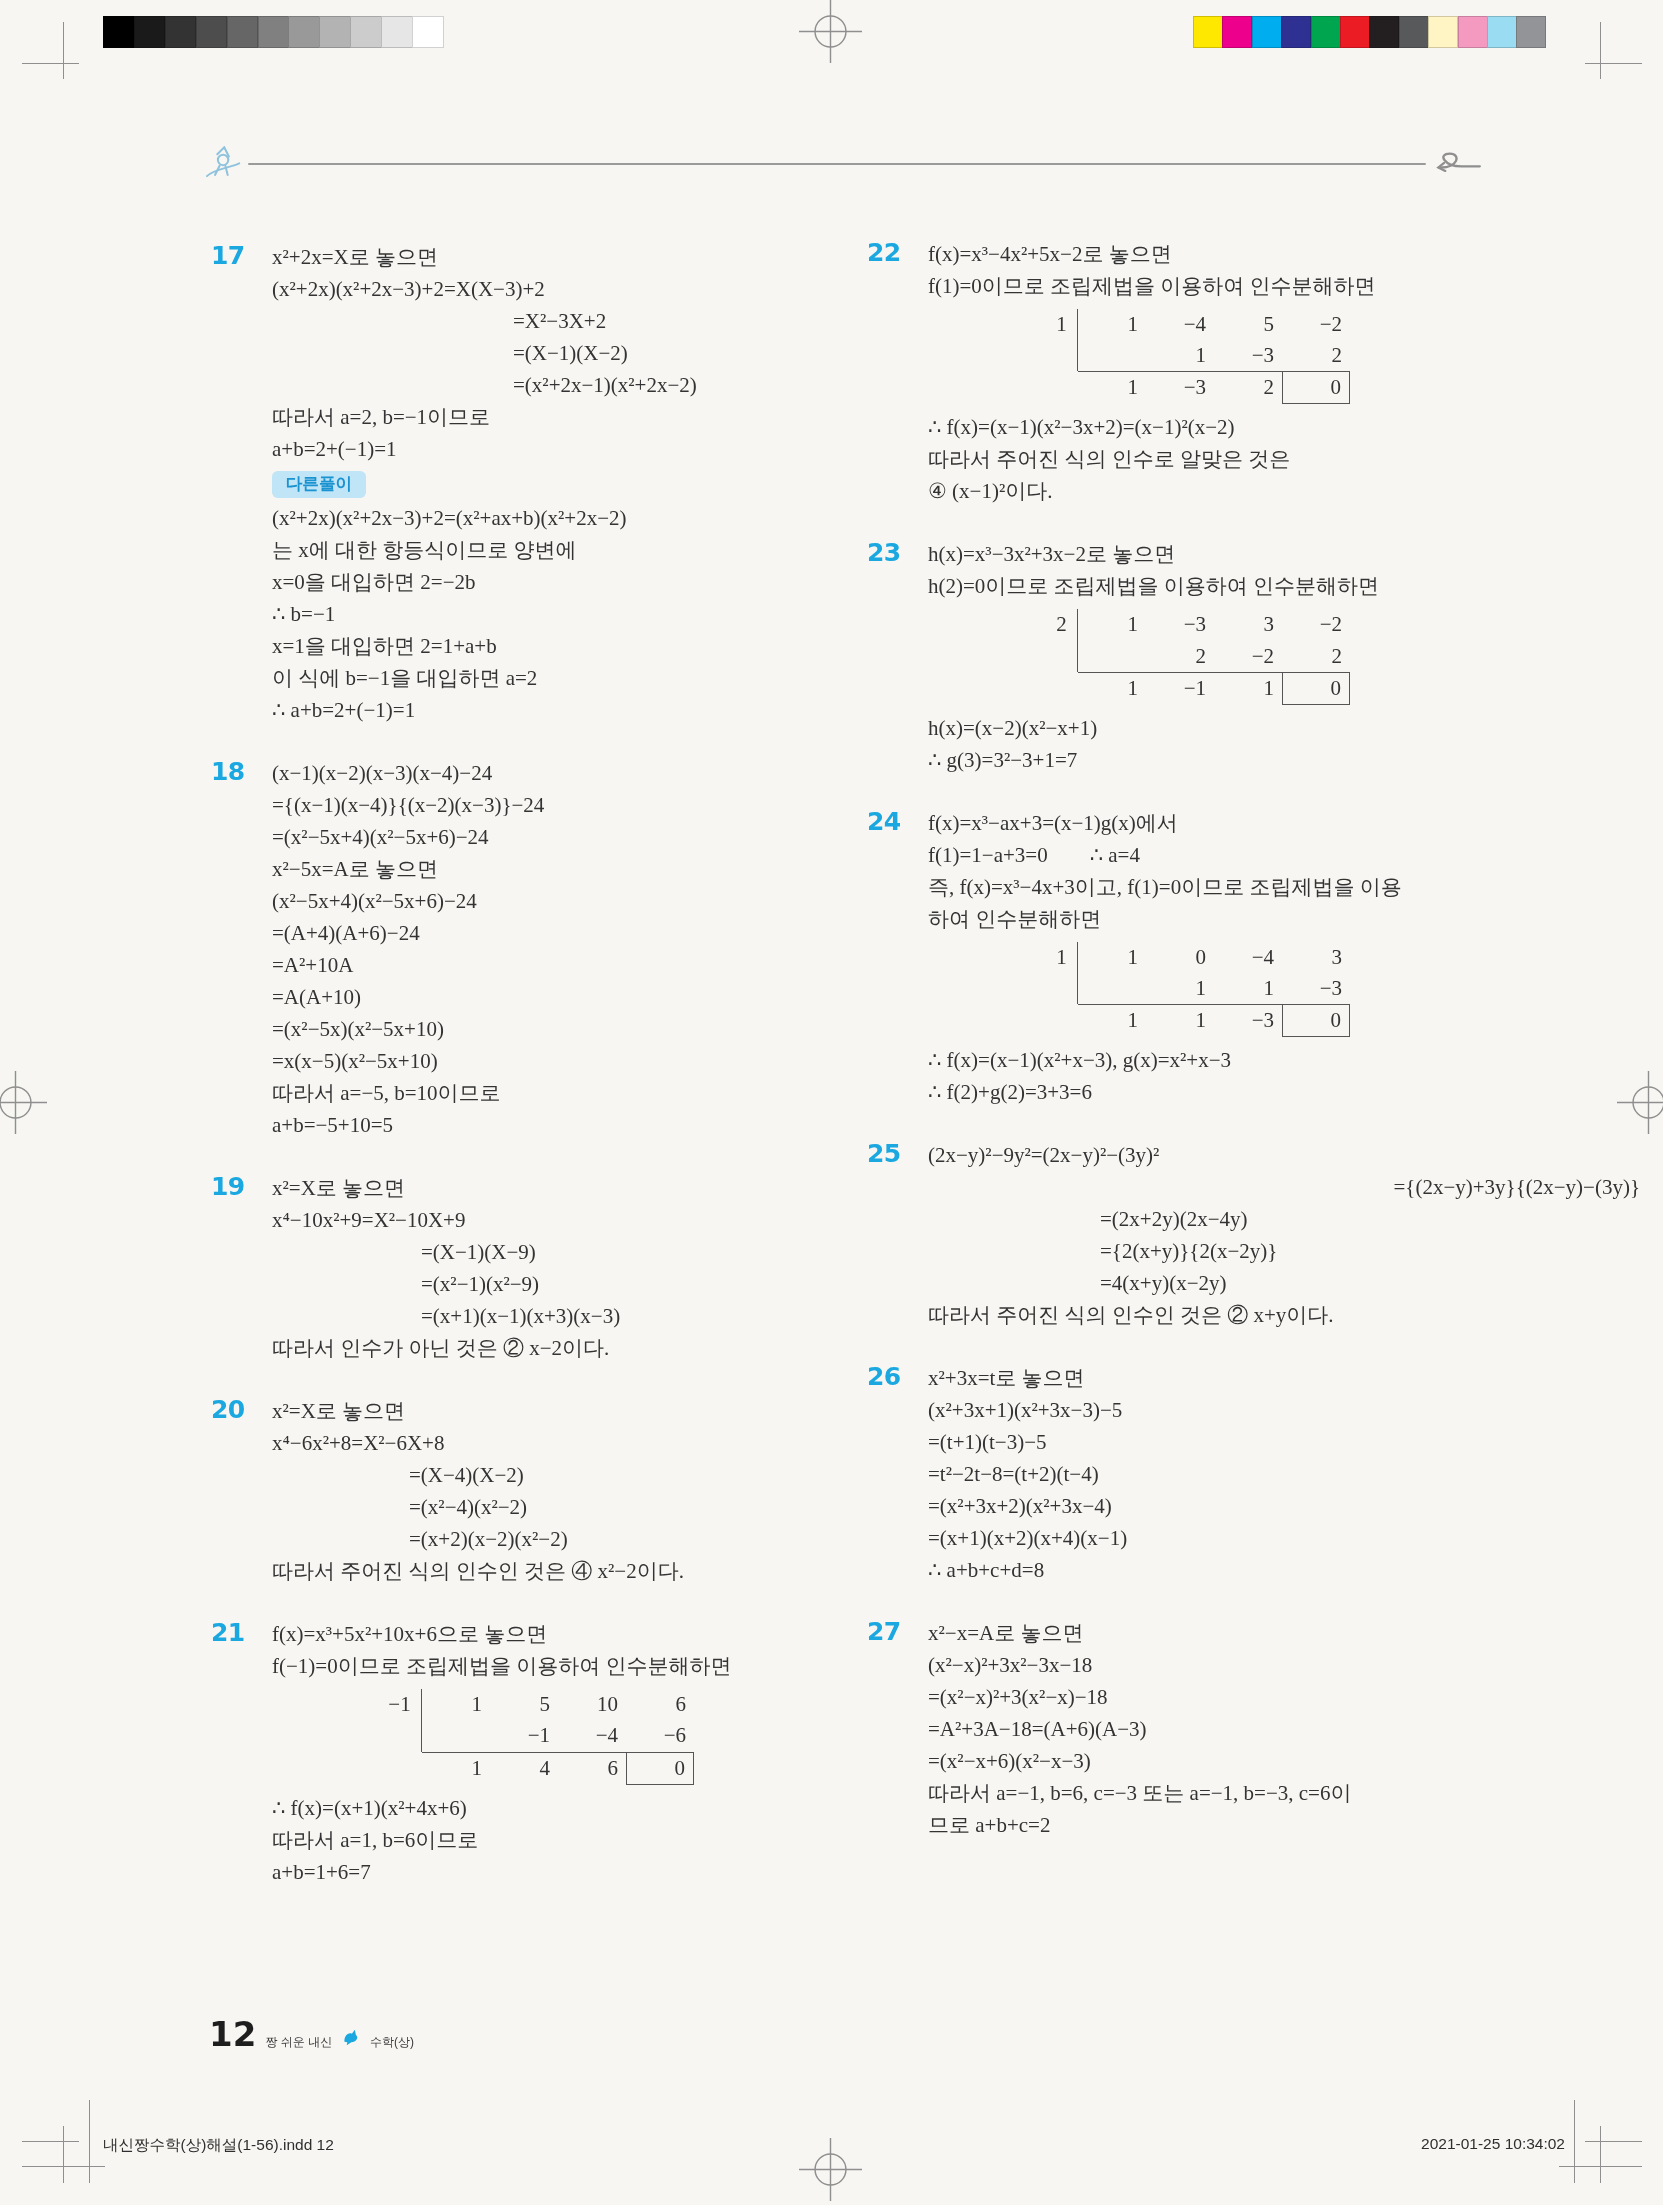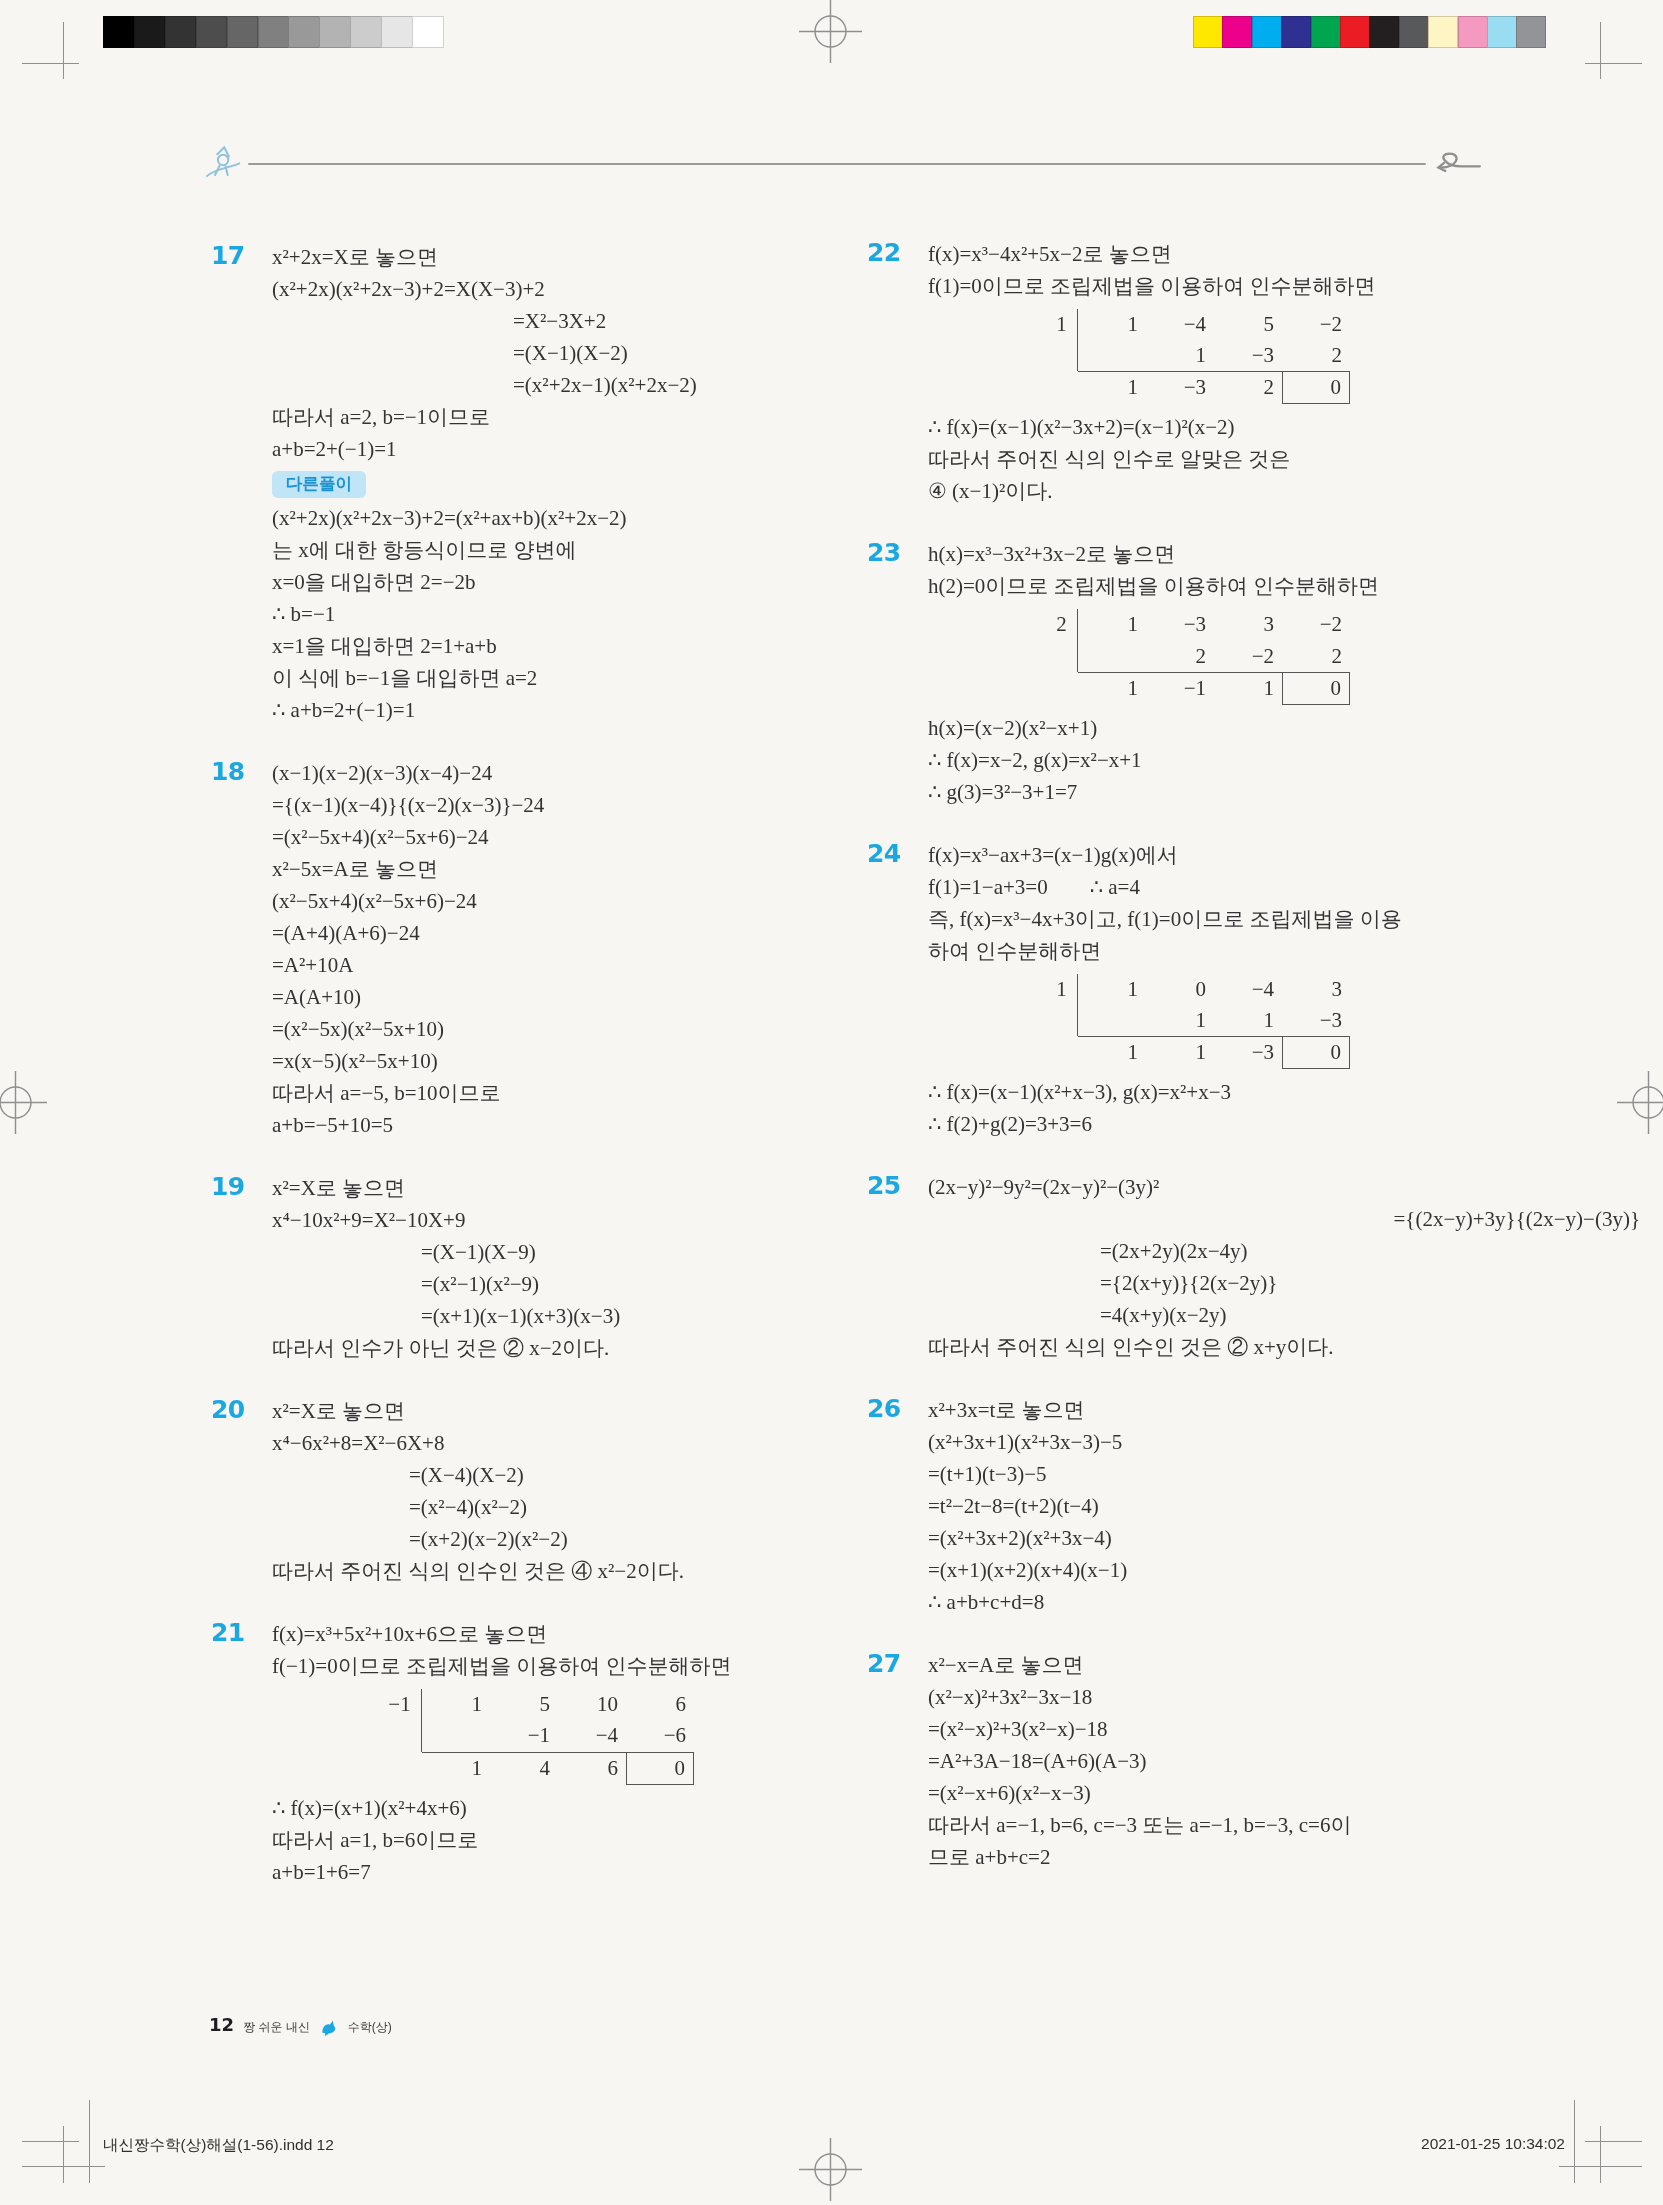--- a/index.html
+++ b/index.html
@@ -62,21 +62,21 @@
   .sdcell { width:68px; text-align:right; padding:1.1px 8px 1.1px 0; line-height:29px; }
   .sdcell.divisor { width:47px; padding-right:10.3px; }
   .sdcell.vline { border-right:1.7px solid #555; }
   .sdrow.result .sdcell:not(.divisor) { border-top:1.7px solid #555; }
   .sdcell.remainder { border-left:1.7px solid #555; border-right:1.7px solid #555; border-bottom:1.7px solid #555; }
 
   
   .page-footer { position:absolute; left:209px; top:2014px;
                  display:flex; align-items:baseline; gap:9.2px; }
   .page-num { font-family:"DejaVu Sans", sans-serif; font-weight:bold;
-              font-size:18px; color:#1e1e1e; }
+              font-size:34px; color:#1e1e1e; }
   .book-title { font-family:"Liberation Sans", sans-serif; font-size:12px; color:#3c3c3c; }
   .footer-mascot { align-self:center; transform:translateY(2.3px); }
 
   .print-footer { position:absolute; left:103px; right:99px; top:2135px;
                   display:flex; justify-content:space-between;
                   font-family:"Liberation Sans", sans-serif; font-size:15.5px; color:#2f2f2f; }
 </style>
 </head>
 <body>
 
@@ -280,21 +280,21 @@
             <span class="sdcell"></span>
             <span class="sdcell">2</span>
             <span class="sdcell">−2</span>
             <span class="sdcell">2</span>
           </div><div class="sdrow result">
             <span class="sdcell divisor"></span>
             <span class="sdcell">1</span>
             <span class="sdcell">−1</span>
             <span class="sdcell">1</span>
             <span class="sdcell remainder">0</span>
-          </div></div><div class="pline">h(x)=(x−2)(x²−x+1)</div><div class="pline">∴ f(x)=x−2, g(x)=x²−x+1</div><div class="pline">∴ g(3)=3²−3+1=7</div></div>
+          </div></div><div class="pline">h(x)=(x−2)(x²−x+1)</div><div class="pline">∴ g(3)=3²−3+1=7</div></div>
     </div>
     <div class="problem">
       <span class="pnum">24</span>
       <div class="pbody"><div class="pline">f(x)=x³−ax+3=(x−1)g(x)에서</div><div class="pline">f(1)=1−a+3=0        ∴ a=4</div><div class="pline">즉, f(x)=x³−4x+3이고, f(1)=0이므로 조립제법을 이용</div><div class="pline">하여 인수분해하면</div><div class="sdtable"><div class="sdrow">
             <span class="sdcell divisor vline">1</span>
             <span class="sdcell">1</span>
             <span class="sdcell">0</span>
             <span class="sdcell">−4</span>
             <span class="sdcell">3</span>
           </div><div class="sdrow">

